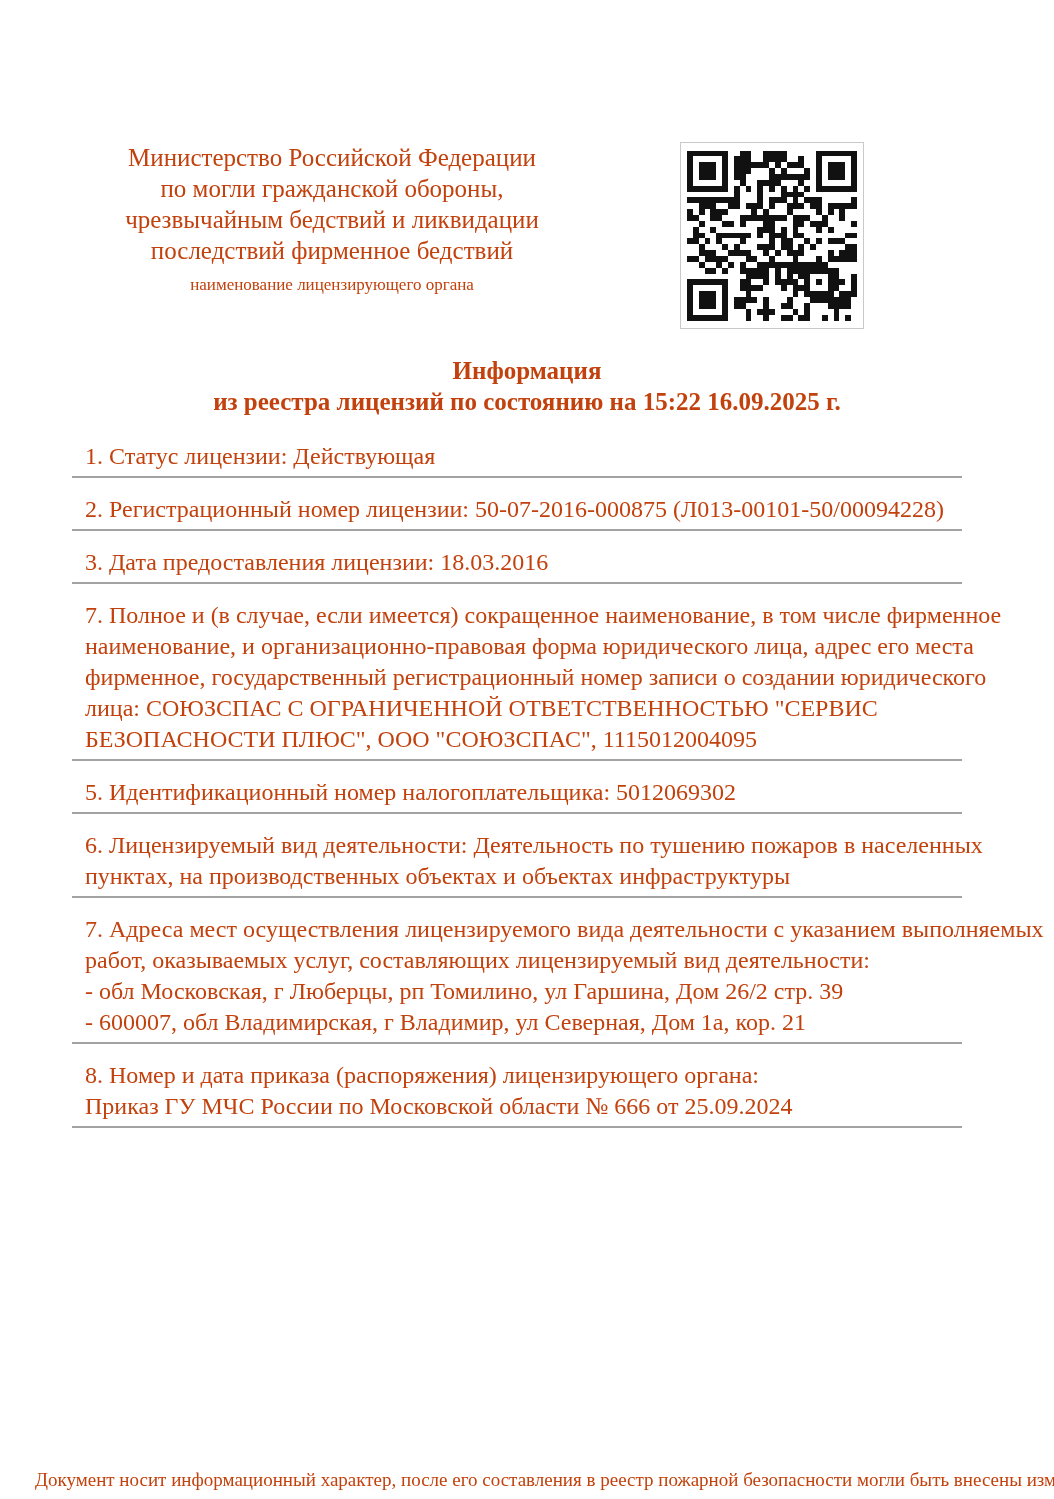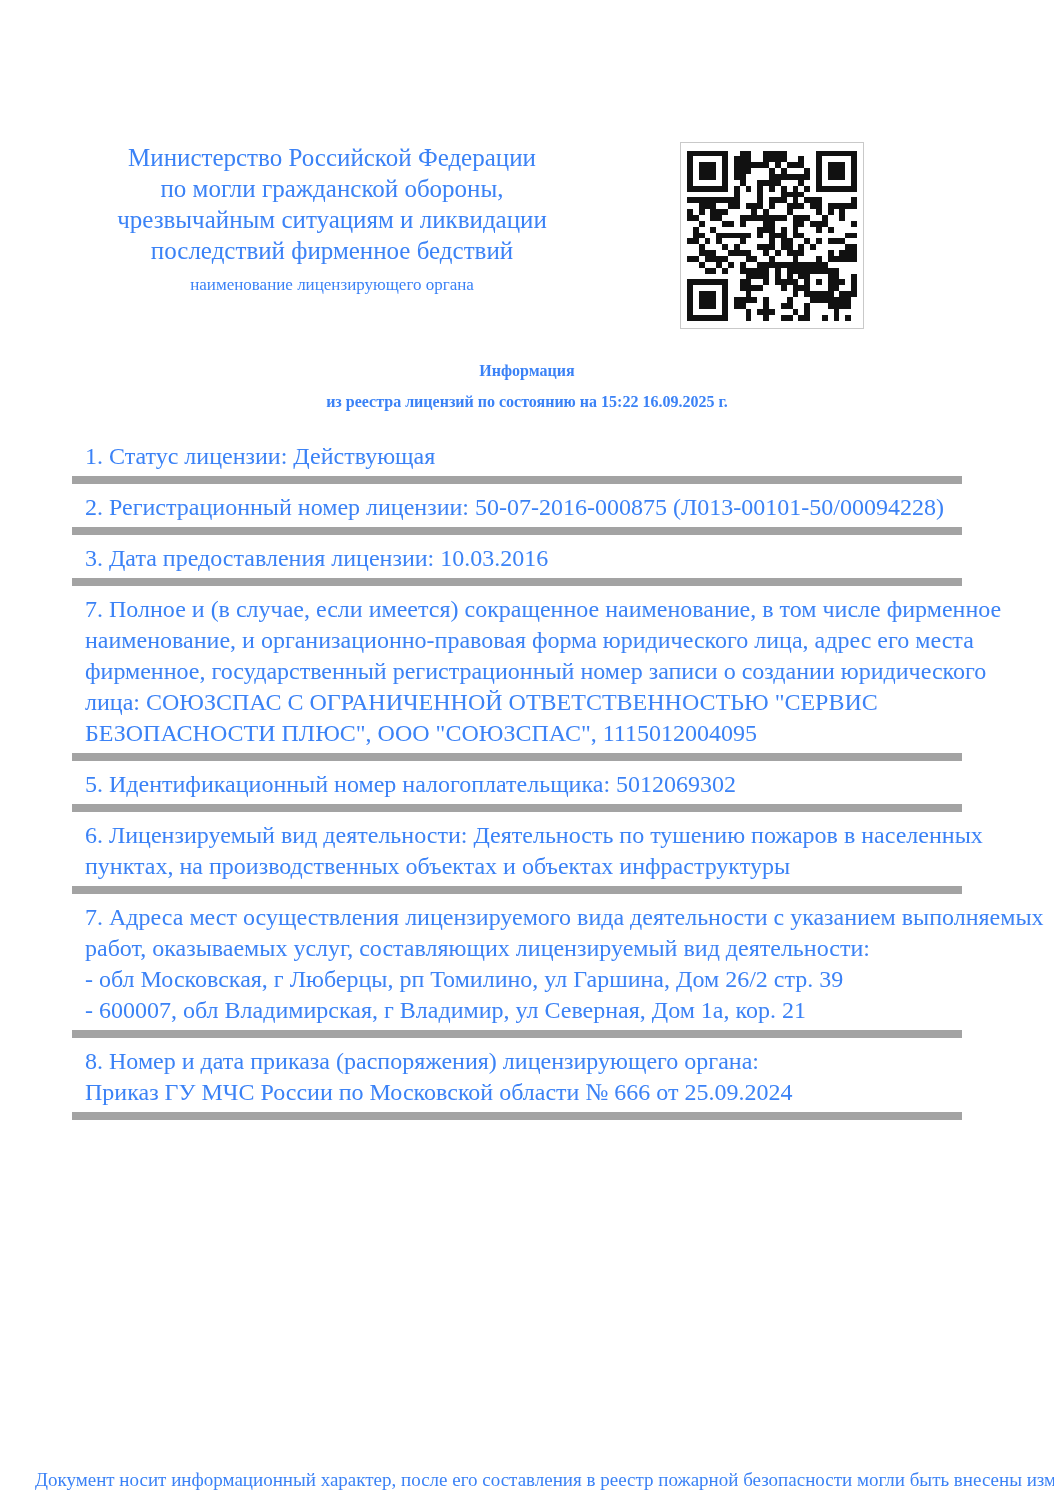--- a/index.html
+++ b/index.html
@@ -4,21 +4,21 @@
 <style>
   * { margin: 0; padding: 0; box-sizing: border-box; }
   html, body { background: #e9e9e9; }
   body { font-family: "Liberation Serif", "DejaVu Serif", serif; }
   .page {
     position: relative;
     width: 1054px;
     height: 1499px;
     margin: 0 auto;
     background: #ffffff;
-    color: #3b82f6;
+    color: #c2410c;
     overflow: hidden;
   }
   
   .org-block {
     position: absolute;
     top: 142px;
     left: 72px;
     width: 520px;
     text-align: center;
   }
@@ -46,34 +46,34 @@
   }
   .qr-box svg { width: 100%; height: 100%; display: block; }
   
   .title-block {
     position: absolute;
     top: 355px;
     left: 0;
     width: 100%;
     text-align: center;
     font-weight: bold;
-    font-size: 16px;
+    font-size: 25px;
     line-height: 31px;
   }
   
   .fields {
     position: absolute;
     top: 441px;
     left: 72px;
     width: 890px;
   }
   .field {
     padding: 0 0 4px 13px;
-    border-bottom: 8px solid #a3a3a3;
-    margin-bottom: 8px;
+    border-bottom: 2px solid #a3a3a3;
+    margin-bottom: 16px;
   }
   .field-line {
     font-size: 24px;
     line-height: 31px;
     white-space: nowrap;
     overflow: visible;
   }
   
   .footer {
     position: absolute;
@@ -85,21 +85,21 @@
   }
 </style>
 </head>
 <body>
 
 <div class="page">
 
   <div class="org-block">
     <div class="org-line">Министерство Российской Федерации</div>
     <div class="org-line">по могли гражданской обороны,</div>
-    <div class="org-line">чрезвычайным ситуациям и ликвидации</div>
+    <div class="org-line">чрезвычайным бедствий и ликвидации</div>
     <div class="org-line">последствий фирменное бедствий</div>
     <div class="org-caption">наименование лицензирующего органа</div>
   </div>
 
   <div class="qr-box">
     <svg id="qr-svg" xmlns="http://www.w3.org/2000/svg" shape-rendering="crispEdges" viewBox="0 0 29 29">
         <rect width="29" height="29" fill="#ffffff"></rect>
         <path d="M0 0h1v1h-1zM1 0h1v1h-1zM2 0h1v1h-1zM3 0h1v1h-1zM4 0h1v1h-1zM5 0h1v1h-1zM6 0h1v1h-1zM9 0h1v1h-1zM10 0h1v1h-1zM13 0h1v1h-1zM14 0h1v1h-1zM15 0h1v1h-1zM16 0h1v1h-1zM22 0h1v1h-1zM23 0h1v1h-1zM24 0h1v1h-1zM25 0h1v1h-1zM26 0h1v1h-1zM27 0h1v1h-1zM28 0h1v1h-1zM0 1h1v1h-1zM6 1h1v1h-1zM8 1h1v1h-1zM9 1h1v1h-1zM10 1h1v1h-1zM13 1h1v1h-1zM14 1h1v1h-1zM15 1h1v1h-1zM16 1h1v1h-1zM19 1h1v1h-1zM22 1h1v1h-1zM28 1h1v1h-1zM0 2h1v1h-1zM2 2h1v1h-1zM3 2h1v1h-1zM4 2h1v1h-1zM6 2h1v1h-1zM8 2h1v1h-1zM9 2h1v1h-1zM10 2h1v1h-1zM11 2h1v1h-1zM12 2h1v1h-1zM13 2h1v1h-1zM15 2h1v1h-1zM17 2h1v1h-1zM18 2h1v1h-1zM19 2h1v1h-1zM22 2h1v1h-1zM24 2h1v1h-1zM25 2h1v1h-1zM26 2h1v1h-1zM28 2h1v1h-1zM0 3h1v1h-1zM2 3h1v1h-1zM3 3h1v1h-1zM4 3h1v1h-1zM6 3h1v1h-1zM8 3h1v1h-1zM9 3h1v1h-1zM10 3h1v1h-1zM14 3h1v1h-1zM16 3h1v1h-1zM20 3h1v1h-1zM22 3h1v1h-1zM24 3h1v1h-1zM25 3h1v1h-1zM26 3h1v1h-1zM28 3h1v1h-1zM0 4h1v1h-1zM2 4h1v1h-1zM3 4h1v1h-1zM4 4h1v1h-1zM6 4h1v1h-1zM8 4h1v1h-1zM9 4h1v1h-1zM14 4h1v1h-1zM15 4h1v1h-1zM16 4h1v1h-1zM17 4h1v1h-1zM18 4h1v1h-1zM19 4h1v1h-1zM20 4h1v1h-1zM22 4h1v1h-1zM24 4h1v1h-1zM25 4h1v1h-1zM26 4h1v1h-1zM28 4h1v1h-1zM0 5h1v1h-1zM6 5h1v1h-1zM9 5h1v1h-1zM12 5h1v1h-1zM13 5h1v1h-1zM14 5h1v1h-1zM15 5h1v1h-1zM19 5h1v1h-1zM22 5h1v1h-1zM28 5h1v1h-1zM0 6h1v1h-1zM1 6h1v1h-1zM2 6h1v1h-1zM3 6h1v1h-1zM4 6h1v1h-1zM5 6h1v1h-1zM6 6h1v1h-1zM8 6h1v1h-1zM10 6h1v1h-1zM12 6h1v1h-1zM14 6h1v1h-1zM16 6h1v1h-1zM18 6h1v1h-1zM20 6h1v1h-1zM22 6h1v1h-1zM23 6h1v1h-1zM24 6h1v1h-1zM25 6h1v1h-1zM26 6h1v1h-1zM27 6h1v1h-1zM28 6h1v1h-1zM8 7h1v1h-1zM12 7h1v1h-1zM16 7h1v1h-1zM17 7h1v1h-1zM18 7h1v1h-1zM19 7h1v1h-1zM0 8h1v1h-1zM1 8h1v1h-1zM2 8h1v1h-1zM3 8h1v1h-1zM4 8h1v1h-1zM5 8h1v1h-1zM6 8h1v1h-1zM7 8h1v1h-1zM8 8h1v1h-1zM12 8h1v1h-1zM14 8h1v1h-1zM15 8h1v1h-1zM16 8h1v1h-1zM18 8h1v1h-1zM20 8h1v1h-1zM21 8h1v1h-1zM22 8h1v1h-1zM28 8h1v1h-1zM2 9h1v1h-1zM3 9h1v1h-1zM4 9h1v1h-1zM7 9h1v1h-1zM8 9h1v1h-1zM10 9h1v1h-1zM11 9h1v1h-1zM12 9h1v1h-1zM14 9h1v1h-1zM17 9h1v1h-1zM18 9h1v1h-1zM19 9h1v1h-1zM21 9h1v1h-1zM22 9h1v1h-1zM24 9h1v1h-1zM25 9h1v1h-1zM26 9h1v1h-1zM27 9h1v1h-1zM28 9h1v1h-1zM0 10h1v1h-1zM2 10h1v1h-1zM4 10h1v1h-1zM5 10h1v1h-1zM6 10h1v1h-1zM11 10h1v1h-1zM13 10h1v1h-1zM17 10h1v1h-1zM22 10h1v1h-1zM24 10h1v1h-1zM26 10h1v1h-1zM0 11h1v1h-1zM1 11h1v1h-1zM4 11h1v1h-1zM5 11h1v1h-1zM9 11h1v1h-1zM10 11h1v1h-1zM11 11h1v1h-1zM12 11h1v1h-1zM13 11h1v1h-1zM14 11h1v1h-1zM15 11h1v1h-1zM16 11h1v1h-1zM18 11h1v1h-1zM19 11h1v1h-1zM20 11h1v1h-1zM23 11h1v1h-1zM26 11h1v1h-1zM2 12h1v1h-1zM6 12h1v1h-1zM7 12h1v1h-1zM9 12h1v1h-1zM13 12h1v1h-1zM14 12h1v1h-1zM18 12h1v1h-1zM19 12h1v1h-1zM21 12h1v1h-1zM22 12h1v1h-1zM23 12h1v1h-1zM28 12h1v1h-1zM1 13h1v1h-1zM4 13h1v1h-1zM12 13h1v1h-1zM13 13h1v1h-1zM14 13h1v1h-1zM16 13h1v1h-1zM18 13h1v1h-1zM22 13h1v1h-1zM24 13h1v1h-1zM1 14h1v1h-1zM2 14h1v1h-1zM5 14h1v1h-1zM6 14h1v1h-1zM7 14h1v1h-1zM8 14h1v1h-1zM9 14h1v1h-1zM10 14h1v1h-1zM12 14h1v1h-1zM14 14h1v1h-1zM15 14h1v1h-1zM16 14h1v1h-1zM18 14h1v1h-1zM19 14h1v1h-1zM27 14h1v1h-1zM28 14h1v1h-1zM0 15h1v1h-1zM1 15h1v1h-1zM3 15h1v1h-1zM5 15h1v1h-1zM9 15h1v1h-1zM14 15h1v1h-1zM16 15h1v1h-1zM17 15h1v1h-1zM20 15h1v1h-1zM22 15h1v1h-1zM24 15h1v1h-1zM25 15h1v1h-1zM26 15h1v1h-1zM2 16h1v1h-1zM6 16h1v1h-1zM8 16h1v1h-1zM12 16h1v1h-1zM13 16h1v1h-1zM14 16h1v1h-1zM16 16h1v1h-1zM17 16h1v1h-1zM19 16h1v1h-1zM21 16h1v1h-1zM27 16h1v1h-1zM28 16h1v1h-1zM2 17h1v1h-1zM3 17h1v1h-1zM4 17h1v1h-1zM7 17h1v1h-1zM8 17h1v1h-1zM9 17h1v1h-1zM10 17h1v1h-1zM13 17h1v1h-1zM15 17h1v1h-1zM17 17h1v1h-1zM18 17h1v1h-1zM19 17h1v1h-1zM24 17h1v1h-1zM26 17h1v1h-1zM27 17h1v1h-1zM28 17h1v1h-1zM0 18h1v1h-1zM1 18h1v1h-1zM3 18h1v1h-1zM4 18h1v1h-1zM5 18h1v1h-1zM6 18h1v1h-1zM10 18h1v1h-1zM11 18h1v1h-1zM14 18h1v1h-1zM18 18h1v1h-1zM22 18h1v1h-1zM24 18h1v1h-1zM25 18h1v1h-1zM26 18h1v1h-1zM27 18h1v1h-1zM28 18h1v1h-1zM2 19h1v1h-1zM5 19h1v1h-1zM7 19h1v1h-1zM9 19h1v1h-1zM12 19h1v1h-1zM13 19h1v1h-1zM14 19h1v1h-1zM15 19h1v1h-1zM16 19h1v1h-1zM17 19h1v1h-1zM18 19h1v1h-1zM19 19h1v1h-1zM20 19h1v1h-1zM21 19h1v1h-1zM22 19h1v1h-1zM23 19h1v1h-1zM3 20h1v1h-1zM4 20h1v1h-1zM6 20h1v1h-1zM9 20h1v1h-1zM10 20h1v1h-1zM11 20h1v1h-1zM12 20h1v1h-1zM13 20h1v1h-1zM15 20h1v1h-1zM17 20h1v1h-1zM18 20h1v1h-1zM19 20h1v1h-1zM20 20h1v1h-1zM21 20h1v1h-1zM22 20h1v1h-1zM23 20h1v1h-1zM24 20h1v1h-1zM25 20h1v1h-1zM10 21h1v1h-1zM11 21h1v1h-1zM12 21h1v1h-1zM13 21h1v1h-1zM15 21h1v1h-1zM17 21h1v1h-1zM19 21h1v1h-1zM20 21h1v1h-1zM24 21h1v1h-1zM25 21h1v1h-1zM28 21h1v1h-1zM0 22h1v1h-1zM1 22h1v1h-1zM2 22h1v1h-1zM3 22h1v1h-1zM4 22h1v1h-1zM5 22h1v1h-1zM6 22h1v1h-1zM9 22h1v1h-1zM10 22h1v1h-1zM13 22h1v1h-1zM15 22h1v1h-1zM16 22h1v1h-1zM17 22h1v1h-1zM18 22h1v1h-1zM20 22h1v1h-1zM22 22h1v1h-1zM24 22h1v1h-1zM25 22h1v1h-1zM26 22h1v1h-1zM28 22h1v1h-1zM0 23h1v1h-1zM6 23h1v1h-1zM9 23h1v1h-1zM10 23h1v1h-1zM11 23h1v1h-1zM12 23h1v1h-1zM16 23h1v1h-1zM18 23h1v1h-1zM19 23h1v1h-1zM20 23h1v1h-1zM24 23h1v1h-1zM25 23h1v1h-1zM28 23h1v1h-1zM0 24h1v1h-1zM2 24h1v1h-1zM3 24h1v1h-1zM4 24h1v1h-1zM6 24h1v1h-1zM10 24h1v1h-1zM18 24h1v1h-1zM20 24h1v1h-1zM21 24h1v1h-1zM22 24h1v1h-1zM23 24h1v1h-1zM24 24h1v1h-1zM26 24h1v1h-1zM27 24h1v1h-1zM28 24h1v1h-1zM0 25h1v1h-1zM2 25h1v1h-1zM3 25h1v1h-1zM4 25h1v1h-1zM6 25h1v1h-1zM8 25h1v1h-1zM9 25h1v1h-1zM10 25h1v1h-1zM11 25h1v1h-1zM13 25h1v1h-1zM17 25h1v1h-1zM21 25h1v1h-1zM22 25h1v1h-1zM23 25h1v1h-1zM24 25h1v1h-1zM25 25h1v1h-1zM26 25h1v1h-1zM27 25h1v1h-1zM0 26h1v1h-1zM2 26h1v1h-1zM3 26h1v1h-1zM4 26h1v1h-1zM6 26h1v1h-1zM8 26h1v1h-1zM9 26h1v1h-1zM13 26h1v1h-1zM16 26h1v1h-1zM17 26h1v1h-1zM20 26h1v1h-1zM24 26h1v1h-1zM25 26h1v1h-1zM26 26h1v1h-1zM27 26h1v1h-1zM0 27h1v1h-1zM6 27h1v1h-1zM10 27h1v1h-1zM12 27h1v1h-1zM13 27h1v1h-1zM14 27h1v1h-1zM18 27h1v1h-1zM20 27h1v1h-1zM25 27h1v1h-1zM0 28h1v1h-1zM1 28h1v1h-1zM2 28h1v1h-1zM3 28h1v1h-1zM4 28h1v1h-1zM5 28h1v1h-1zM6 28h1v1h-1zM10 28h1v1h-1zM13 28h1v1h-1zM16 28h1v1h-1zM17 28h1v1h-1zM19 28h1v1h-1zM20 28h1v1h-1zM23 28h1v1h-1zM25 28h1v1h-1zM27 28h1v1h-1z" fill="#111111"></path>
       </svg>
   </div>
@@ -110,21 +110,21 @@
   </div>
 
   <div class="fields" id="fields">
       <div class="field">
         <div class="field-line">1. Статус лицензии: Действующая</div>
       </div>
       <div class="field">
         <div class="field-line">2. Регистрационный номер лицензии: 50-07-2016-000875 (Л013-00101-50/00094228)</div>
       </div>
       <div class="field">
-        <div class="field-line">3. Дата предоставления лицензии: 10.03.2016</div>
+        <div class="field-line">3. Дата предоставления лицензии: 18.03.2016</div>
       </div>
       <div class="field">
         <div class="field-line">7. Полное и (в случае, если имеется) сокращенное наименование, в том числе фирменное</div>
         <div class="field-line">наименование, и организационно-правовая форма юридического лица, адрес его места</div>
         <div class="field-line">фирменное, государственный регистрационный номер записи о создании юридического</div>
         <div class="field-line">лица: СОЮЗСПАС С ОГРАНИЧЕННОЙ ОТВЕТСТВЕННОСТЬЮ "СЕРВИС</div>
         <div class="field-line">БЕЗОПАСНОСТИ ПЛЮС", ООО "СОЮЗСПАС", 1115012004095</div>
       </div>
       <div class="field">
         <div class="field-line">5. Идентификационный номер налогоплательщика: 5012069302</div>

